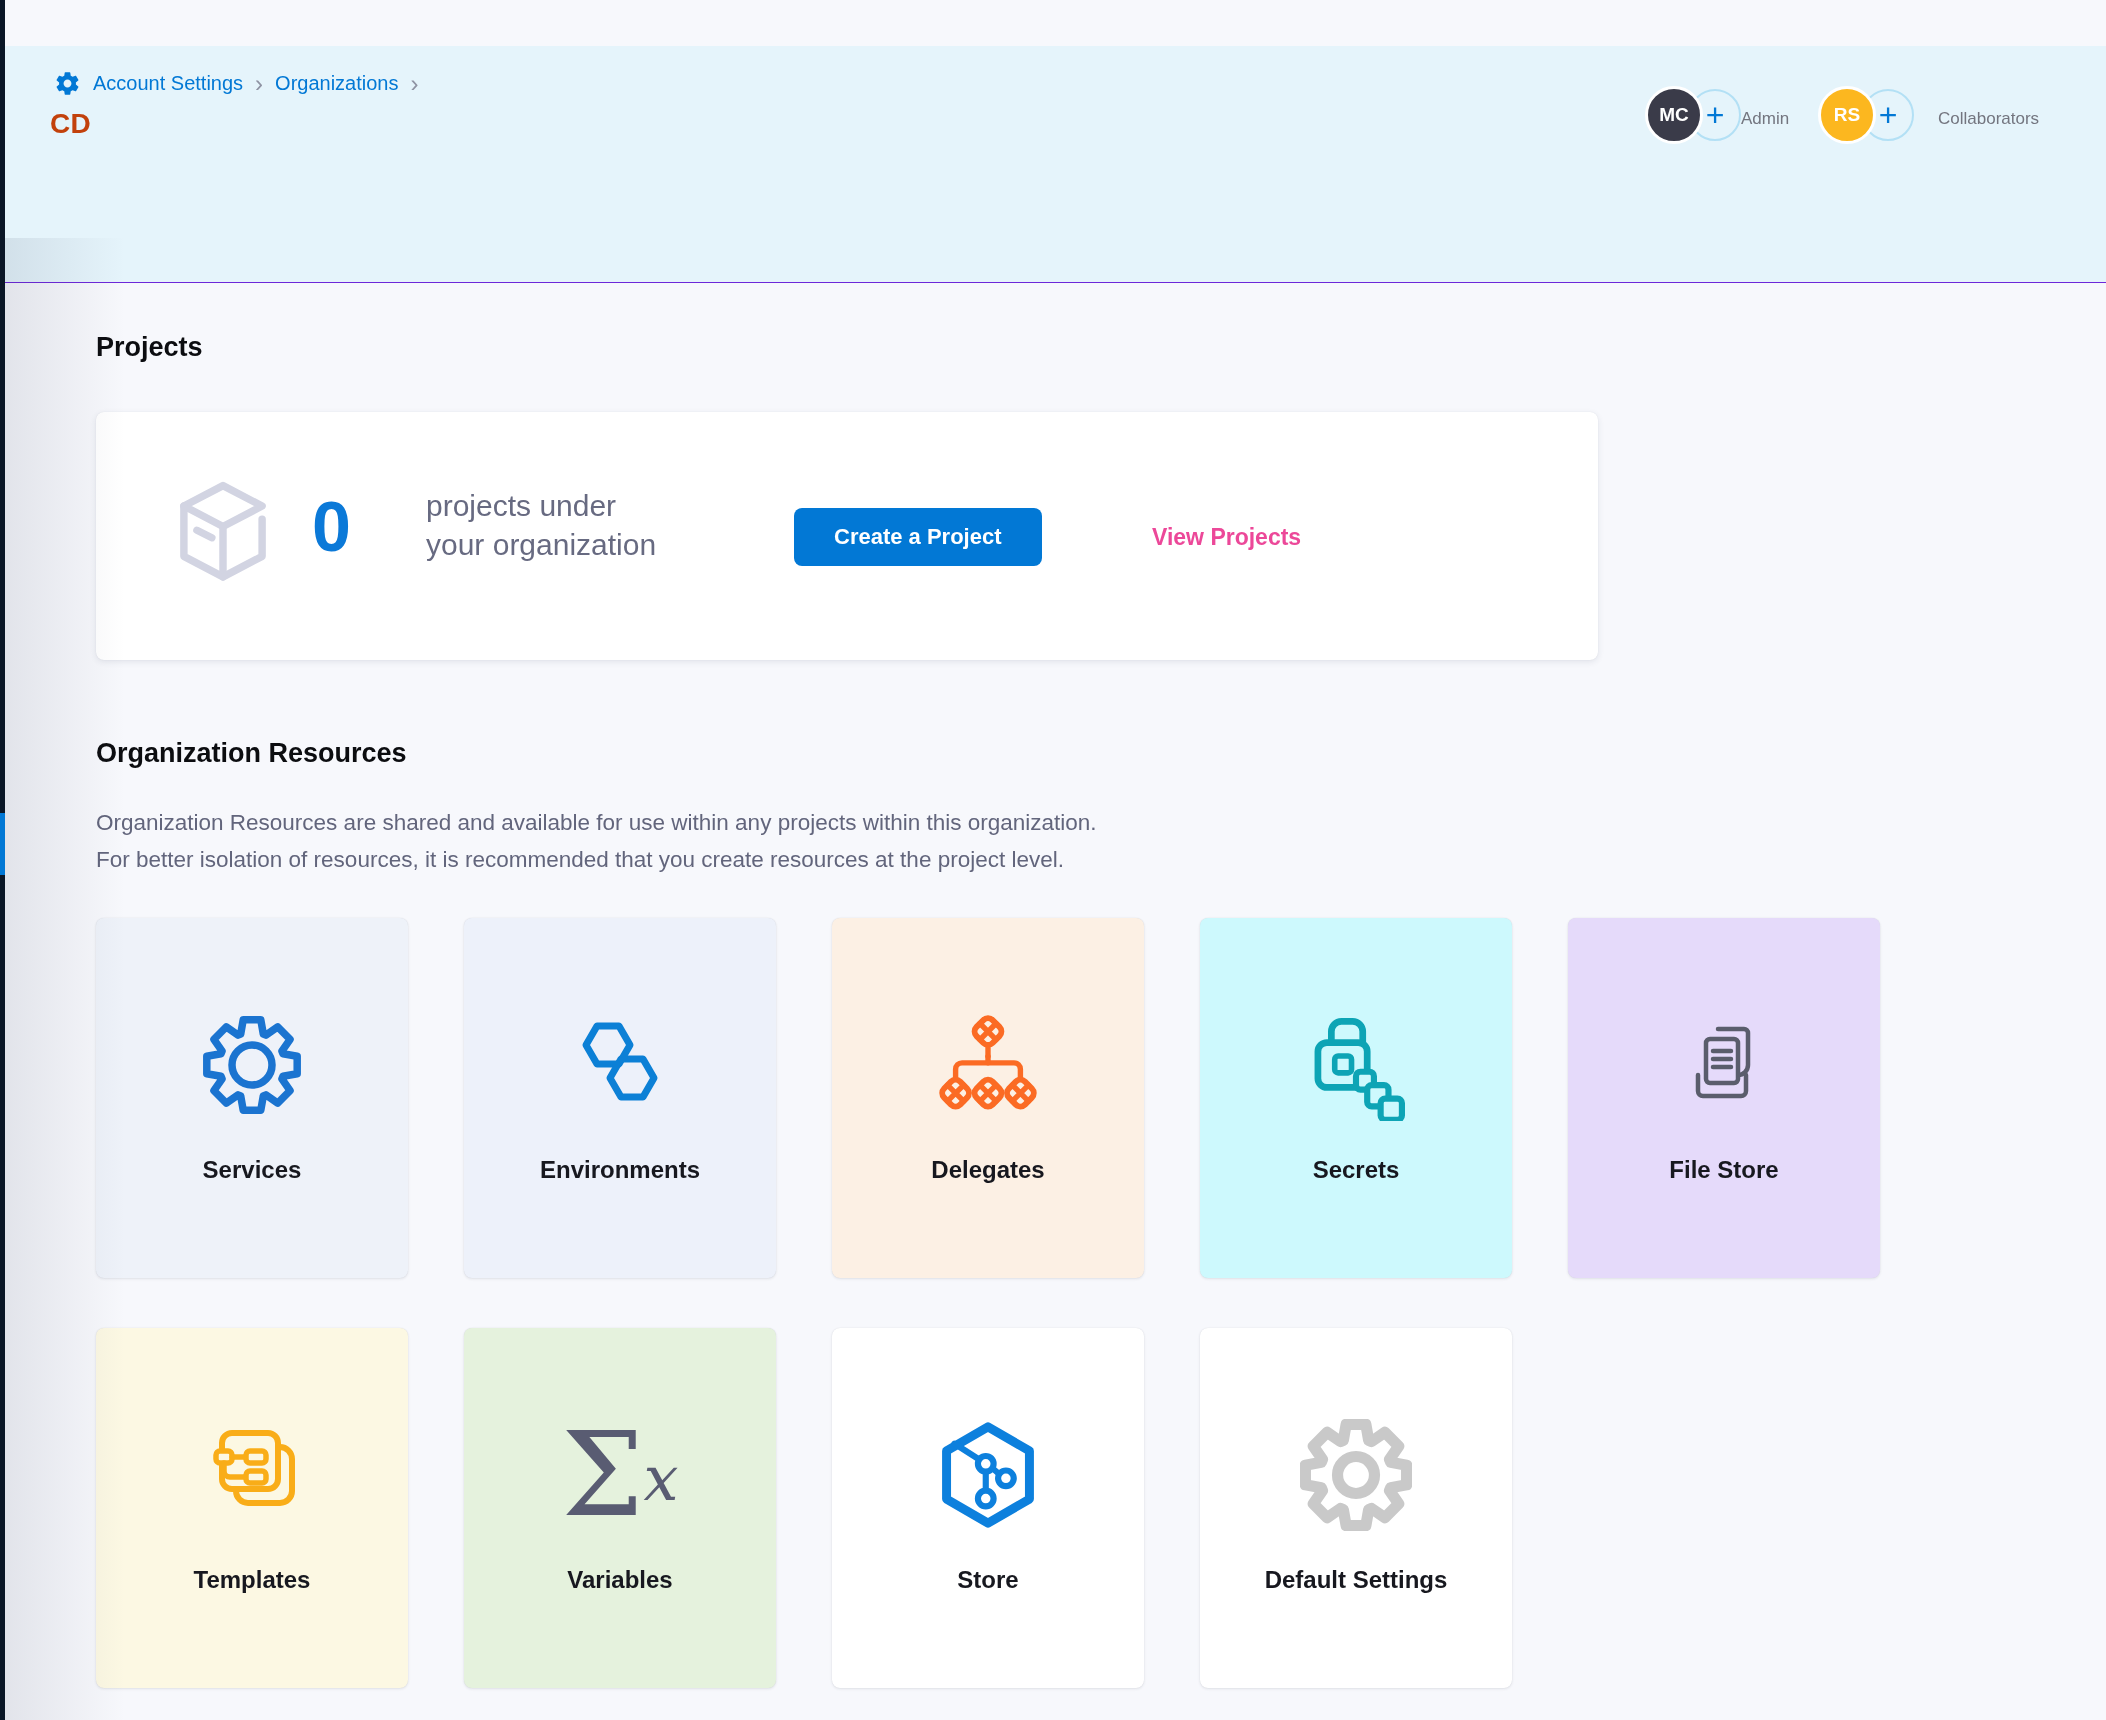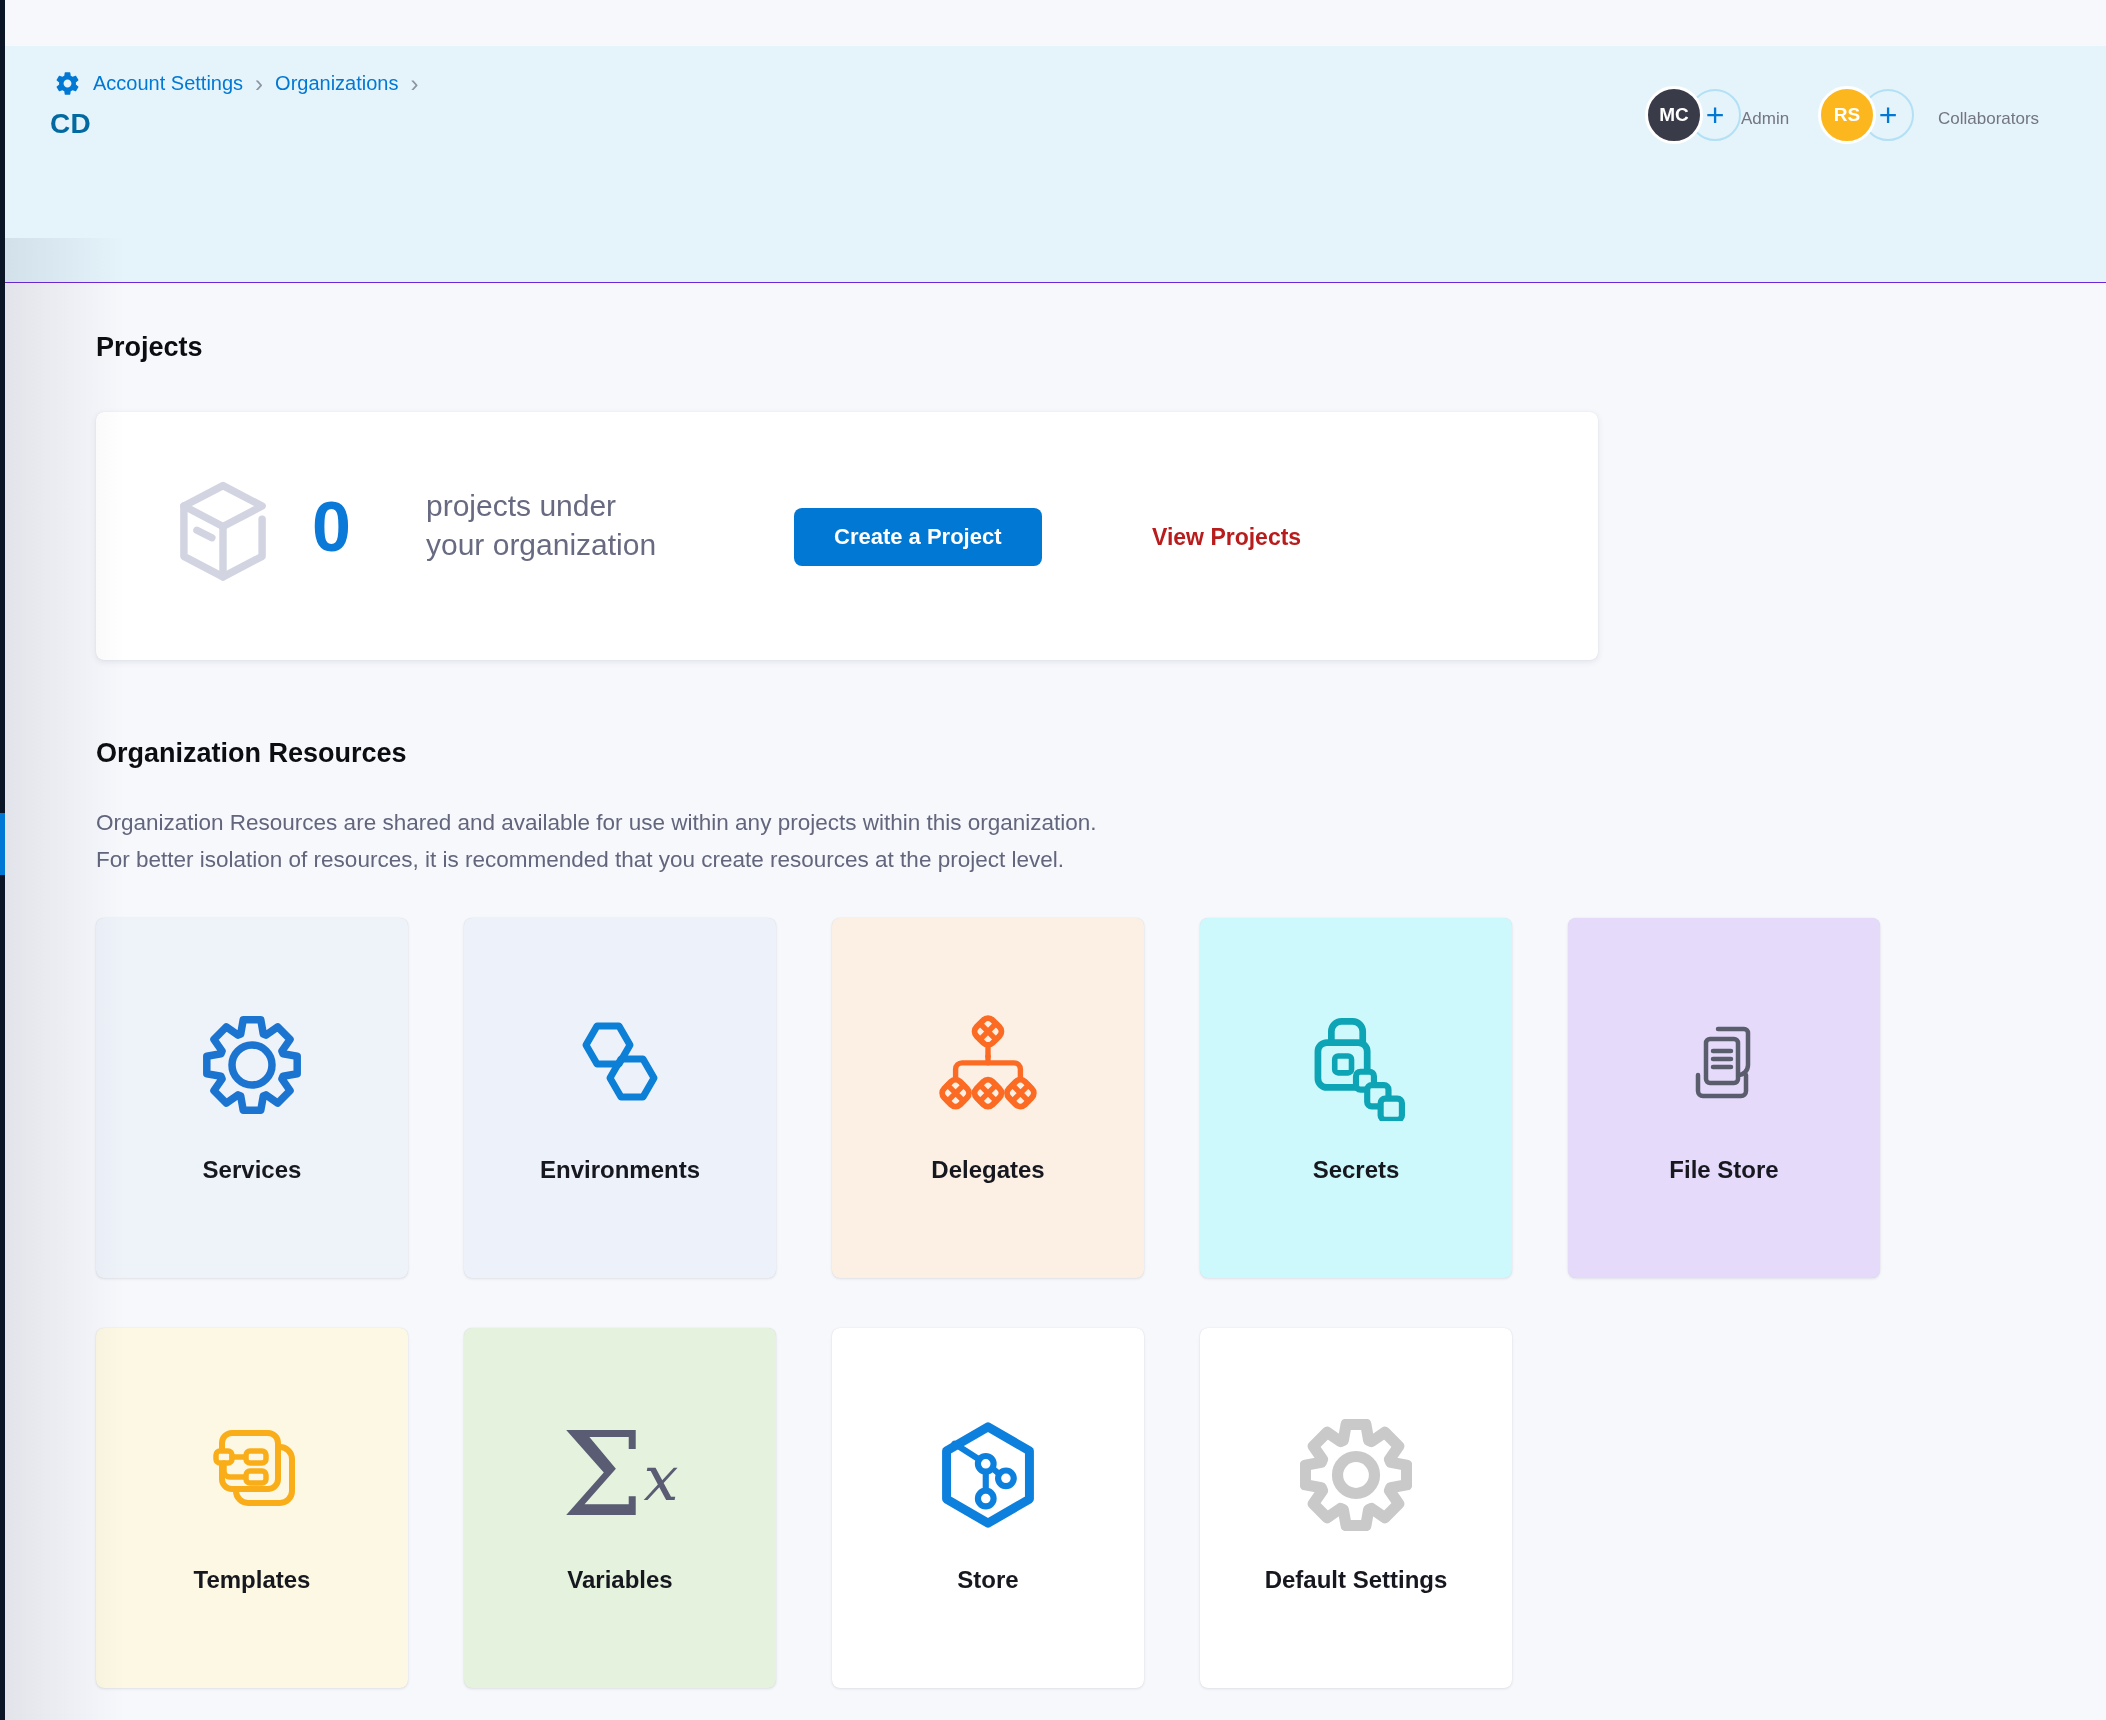--- a/index.html
+++ b/index.html
@@ -16,21 +16,21 @@
   .nav-edge-active { position:absolute; left:0; top:813px; width:5px; height:62px; background:#0278d5; }
   .left-fade { position:absolute; left:5px; top:238px; width:120px; height:1482px;
     background:linear-gradient(to right, rgba(40,50,80,0.10), rgba(40,50,80,0)); pointer-events:none; z-index:3; }
 
   
   .header { position:absolute; left:0; top:0; width:2106px; height:237px; background:#e5f4fb; border-bottom:1px solid #6d28d9;margin-top:46px; }
   .breadcrumb { position:absolute; left:54px; top:24px; display:flex; align-items:center; gap:12px; font-size:20px; font-weight:500; }
   .breadcrumb a { color:#0278d5; text-decoration:none; cursor:pointer; }
   .crumb-sep { color:#8f93a3; font-size:24px; font-weight:400; line-height:20px; }
   .crumb-gear { width:27px; height:27px; display:flex; }
-  .page-title { position:absolute; left:50px; top:62px; font-size:28px; font-weight:700; color:#0369a1; letter-spacing:0.2px; }
+  .page-title { position:absolute; left:50px; top:62px; font-size:28px; font-weight:700; color:#c2410c; letter-spacing:0.2px; }
 
   .people { position:absolute; top:40px; display:flex; align-items:center; }
   .people.admin { left:1645px; width:116px; }
   .people.collab { left:1818px; width:150px;gap:24px; }
   .pair { display:flex; align-items:center; }
   .avatar { width:58px; height:58px; border-radius:50%; border:3px solid #ffffff; display:flex; align-items:center; justify-content:center;
     font-weight:700; font-size:19px; color:#ffffff; z-index:2; cursor:pointer; }
   .avatar.mc { background:#3a3b49; }
   .avatar.rs { background:#fcb71f; }
   .plus-circle { width:52px; height:52px; border-radius:50%; border:2px solid #b3e0f5; margin-left:-14px;
@@ -44,21 +44,21 @@
   .org-desc { position:absolute; left:96px; top:804px; font-size:22.5px; line-height:37px; color:#62657c; }
 
   
   .projects-card { position:absolute; left:96px; top:412px; width:1502px; height:248px; background:#ffffff;
     border-radius:8px; box-shadow:0 2px 6px rgba(40,50,80,0.10), 0 0 1px rgba(40,50,80,0.12); }
   .cube-icon { position:absolute; left:78px; top:68px; }
   .proj-count { position:absolute; left:216px; top:80px; font-size:70px; font-weight:700; color:#0b79d8; line-height:1; }
   .proj-caption { position:absolute; left:330px; top:74px; font-size:30px; line-height:39px; color:#676a81; }
   .create-btn { position:absolute; left:698px; top:96px; height:58px; padding:0 40px; background:#0278d5; color:#ffffff;
     border:none; border-radius:8px; font-family:inherit; font-size:22px; font-weight:700; cursor:pointer; }
-  .view-link { position:absolute; left:1056px; top:112px; font-size:23px; font-weight:700; color:#b91c1c; text-decoration:none; cursor:pointer; }
+  .view-link { position:absolute; left:1056px; top:112px; font-size:23px; font-weight:700; color:#ec4899; text-decoration:none; cursor:pointer; }
 
   
   .res-grid { position:absolute; left:96px; top:918px; display:grid; grid-template-columns:repeat(5,312px);
     column-gap:56px; row-gap:50px; }
   .res-card { height:360px; border-radius:8px; position:relative; cursor:pointer;
     box-shadow:0 1px 3px rgba(30,35,60,0.10), 0 0 1px rgba(30,35,60,0.12); }
   .res-icon { position:absolute; top:88px; left:0; right:0; height:118px; display:flex; align-items:center; justify-content:center; }
   .res-label { position:absolute; top:238px; left:0; width:100%; text-align:center; font-size:24px; font-weight:600; color:#17181f; }
   .c-services     { background:#eef2f9; }
   .c-environments { background:#edf1fa; }

